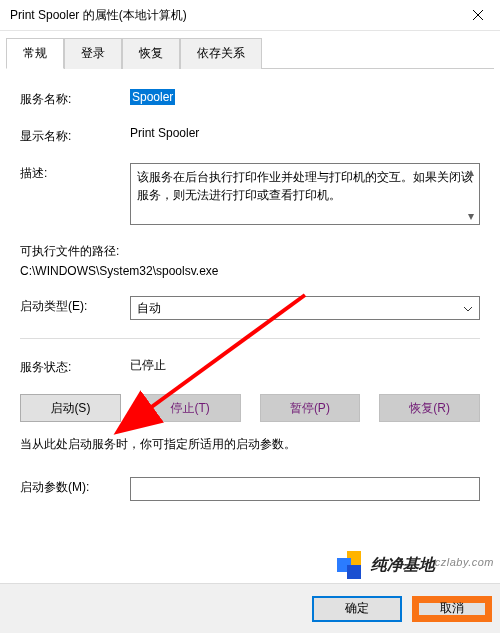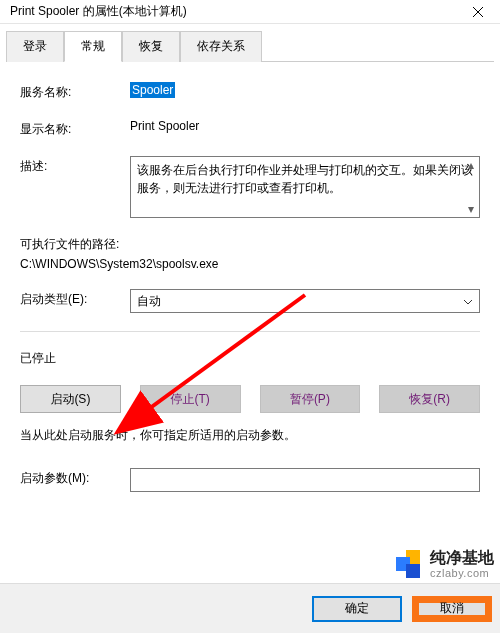--- a/index.html
+++ b/index.html
@@ -1,18 +1,18 @@
 <!DOCTYPE html>
 <html><head>
 <meta charset="utf-8">
 <style>
 * { box-sizing: border-box; margin: 0; padding: 0; font-family: "Microsoft YaHei", "Segoe UI", sans-serif; font-size: 12px; }
 body { width: 500px; height: 633px; background: #fff; position: relative; overflow: hidden; }
 
-.titlebar { height: 24px; display: flex; align-items: center; padding: 0 0 0 10px; border-bottom: 1px solid #e5e5e5; }
+.titlebar { height: 31px; display: flex; align-items: center; padding: 0 0 0 10px; border-bottom: 1px solid #e5e5e5; }
 .titlebar .title { flex: 1; color: #000; }
 .titlebar .close { width: 45px; height: 32px; display: flex; align-items: center; justify-content: center; color: #000; }
 .titlebar .close svg { width: 10px; height: 10px; }
 
 .tabs { display: flex; margin: 6px 6px 0 6px; border-bottom: 1px solid #ccc; }
 .tab { padding: 6px 16px; background: #f0f0f0; border: 1px solid #ccc; border-bottom: none; margin-right: 0; position: relative; top: 1px; color: #000; }
 .tab.active { background: #fff; border-bottom: 1px solid #fff; }
 
 .content { padding: 20px 20px 10px 20px; }
 .row { display: flex; align-items: flex-start; margin-bottom: 18px; }
@@ -46,40 +46,40 @@
 .footer .ok { width: 90px; height: 26px; background: #e1e1e1; border: 1px solid #0078d7; box-shadow: inset 0 0 0 1px #0078d7; display: flex; align-items: center; justify-content: center; }
 .footer .cancel { width: 80px; height: 26px; background: #e1e1e1; border: 7px solid #f97316; display: flex; align-items: center; justify-content: center; }
 
 .annotation-arrow { position: absolute; pointer-events: none; z-index: 100; }
 
 .watermark { position: absolute; right: 6px; bottom: 54px; display: flex; align-items: center; gap: 6px; z-index: 50; }
 .watermark .logo { width: 28px; height: 28px; position: relative; }
 .watermark .logo .sq1 { position: absolute; width: 14px; height: 14px; background: #2b7cff; left: 0; top: 7px; }
 .watermark .logo .sq2 { position: absolute; width: 14px; height: 14px; background: #ffb400; left: 10px; top: 0; }
 .watermark .logo .sq3 { position: absolute; width: 14px; height: 14px; background: #1a4fd1; left: 10px; top: 14px; }
-.watermark .txt { display: flex; flex-direction: column; line-height: 1.1; }
+.watermark .txt { display: flex; flex-direction: row; line-height: 1.1; font-style: italic; }
 .watermark .cn { font-size: 16px; font-weight: bold; color: #222; }
 .watermark .en { font-size: 11px; color: #888; letter-spacing: 0.5px; }
 </style>
 </head>
 <body>
 
 <div class="titlebar">
   <div class="title">Print Spooler 的属性(本地计算机)</div>
   <div class="close">
     <svg viewBox="0 0 10 10">
         <line x1="0" y1="0" x2="10" y2="10" stroke="#000" stroke-width="1"></line>
         <line x1="10" y1="0" x2="0" y2="10" stroke="#000" stroke-width="1"></line>
       </svg>
   </div>
 </div>
 
 <div class="tabs">
+  <div class="tab active">常规</div>
   <div class="tab">登录</div>
-  <div class="tab active">常规</div>
   <div class="tab">恢复</div>
   <div class="tab">依存关系</div>
 </div>
 
 <div class="content">
 
   <div class="row">
     <div class="label">服务名称:</div>
     <div class="value">
       <span class="selected-text">Spooler</span>
@@ -115,20 +115,21 @@
         <svg width="10" height="6" viewBox="0 0 10 6">
             <polyline points="1,1 5,5 9,1" fill="none" stroke="#333" stroke-width="1"></polyline>
           </svg>
       </span>
     </div>
   </div>
 
   <div class="divider"></div>
 
   <div class="row">
+    <div class="label">服务状态:</div>
     <div class="value">已停止</div>
   </div>
 
   <div class="btn-row">
     <div class="btn">启动(S)</div>
     <div class="btn disabled">停止(T)</div>
     <div class="btn disabled">暂停(P)</div>
     <div class="btn disabled">恢复(R)</div>
   </div>
 

